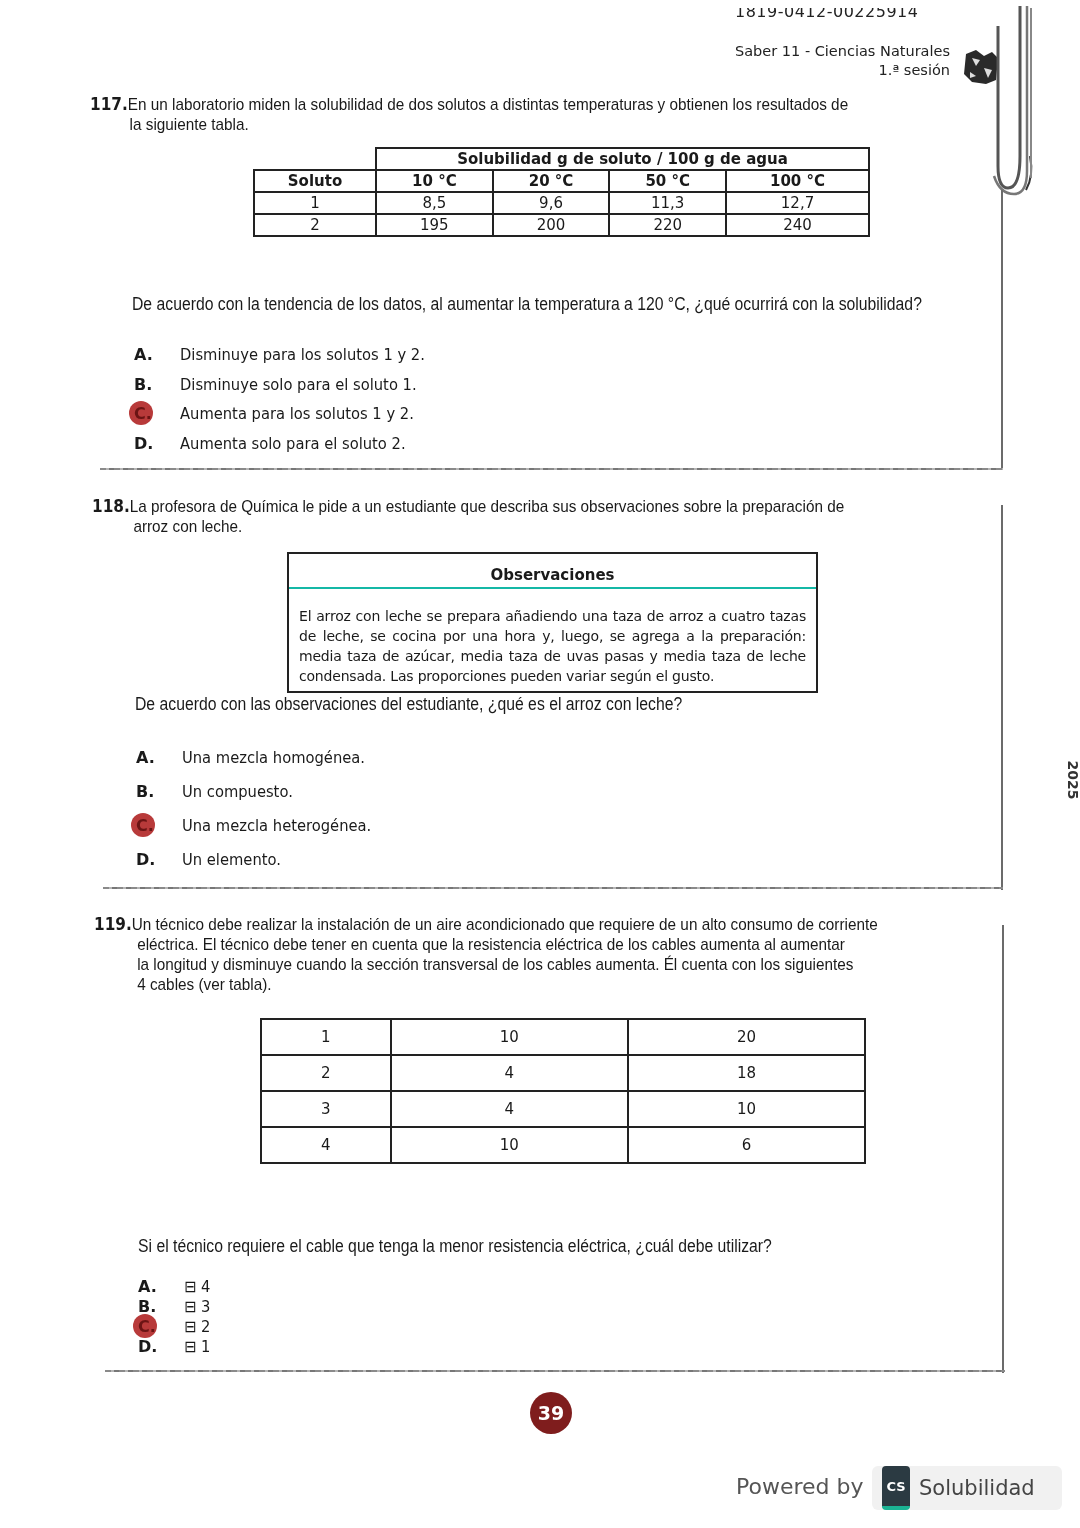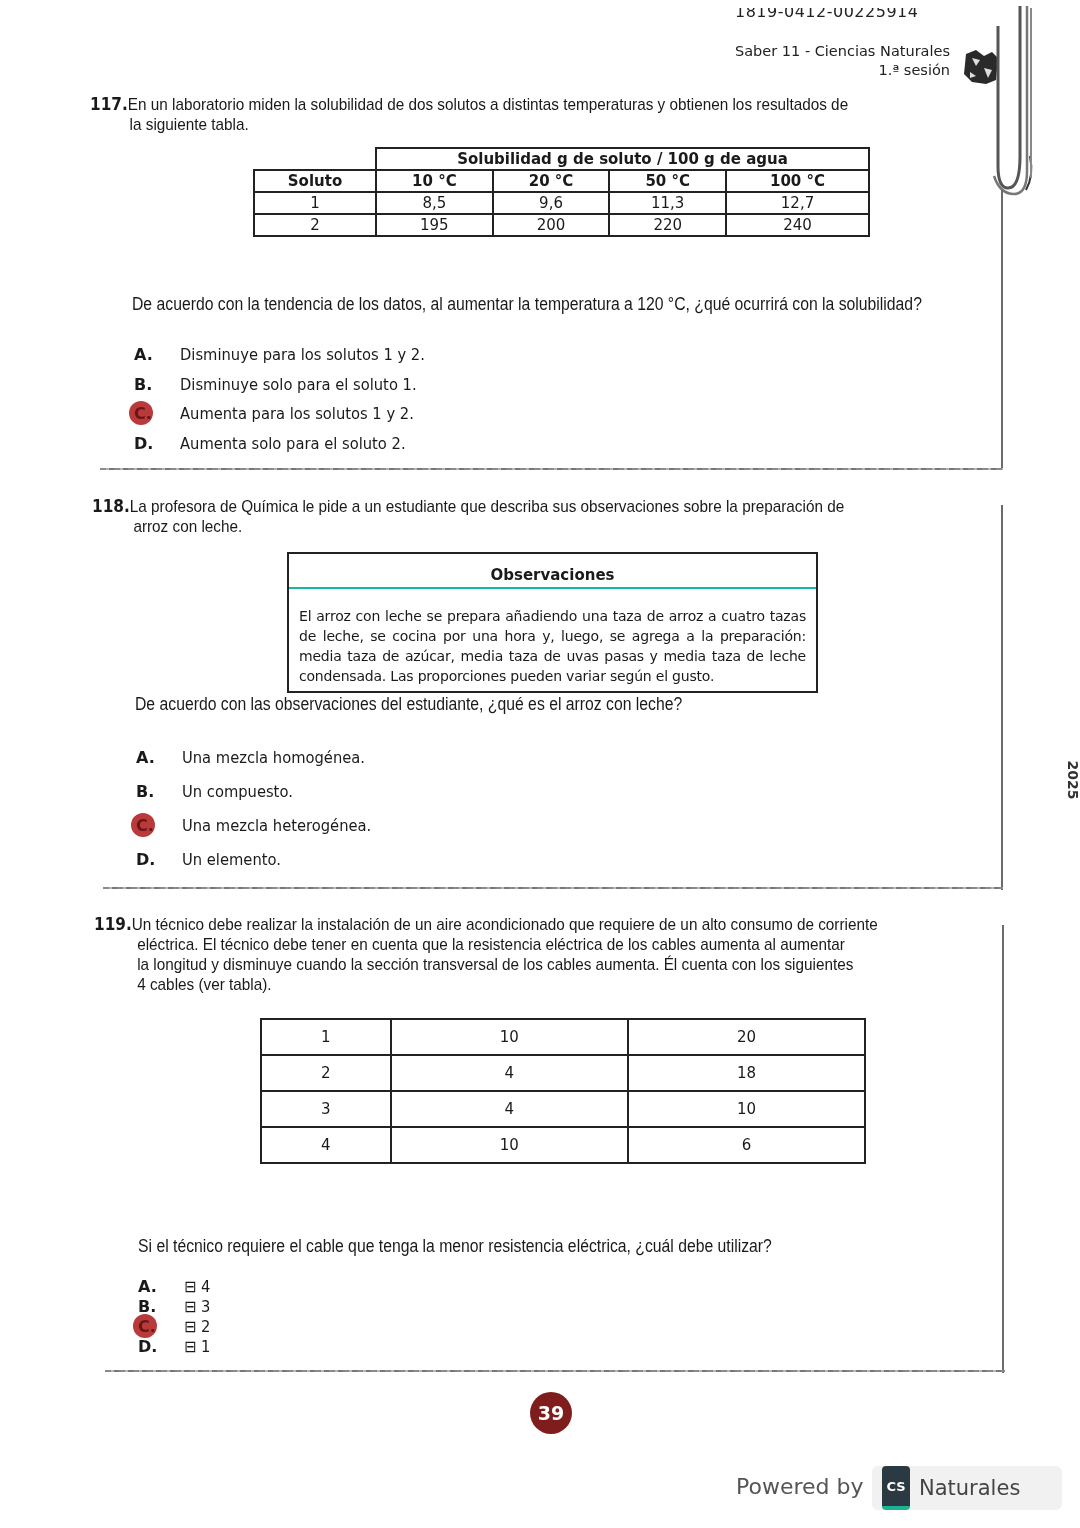--- a/index.html
+++ b/index.html
@@ -208,14 +208,14 @@
     <span class="txt">⊟ 1</span>
   </div>
 
 <div class="abs hline" style="left:105px; top:1370px; width:900px;"></div>
 
 <div class="abs page-num">39</div>
 
 <div class="abs cs-powered">Powered by</div>
 <div class="abs cs-badge">
   <div class="cs-logo">CS</div>
-  <div class="cs-name">Naturales</div>
+  <div class="cs-name">Solubilidad</div>
 </div>
 
 </body></html>

